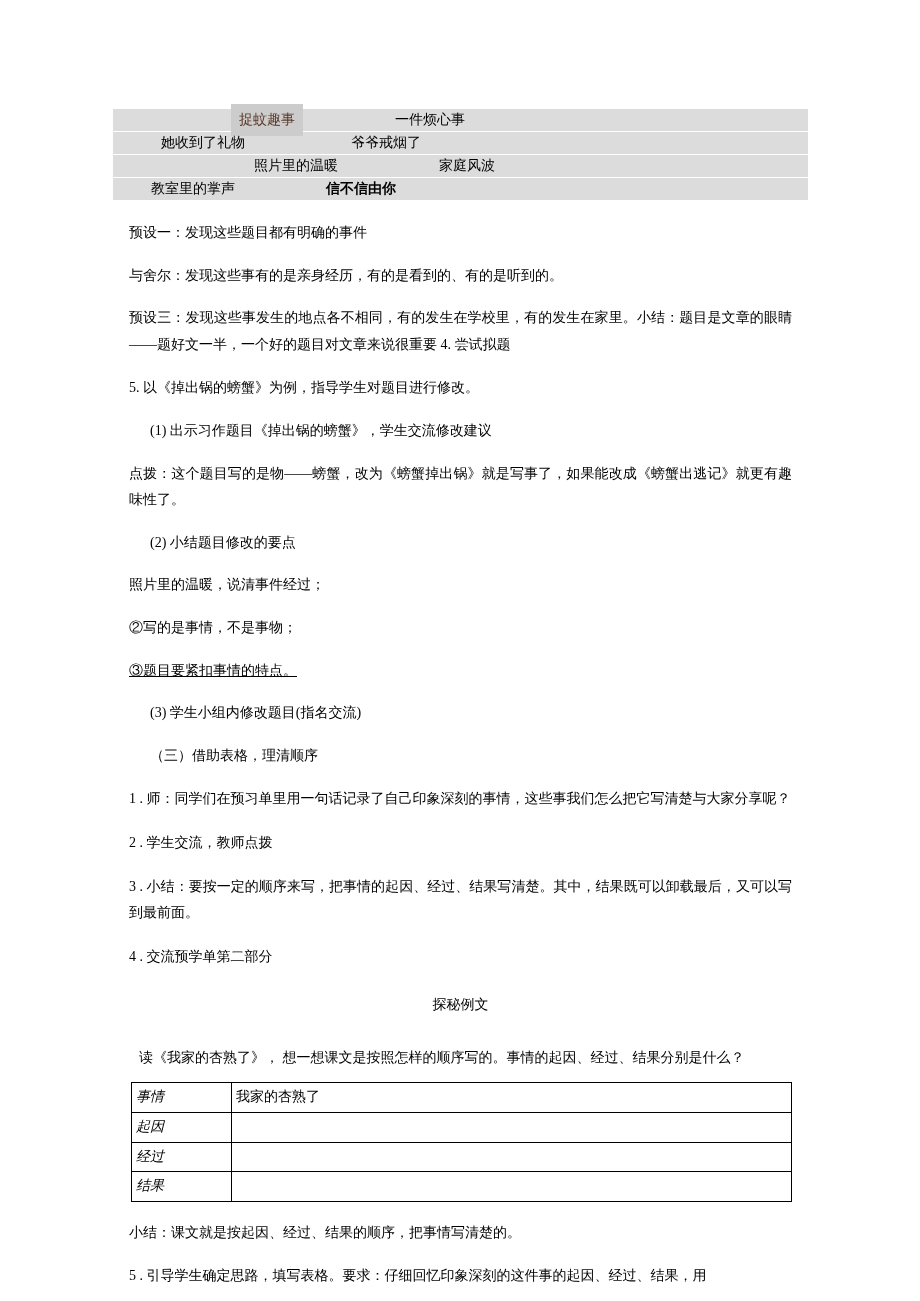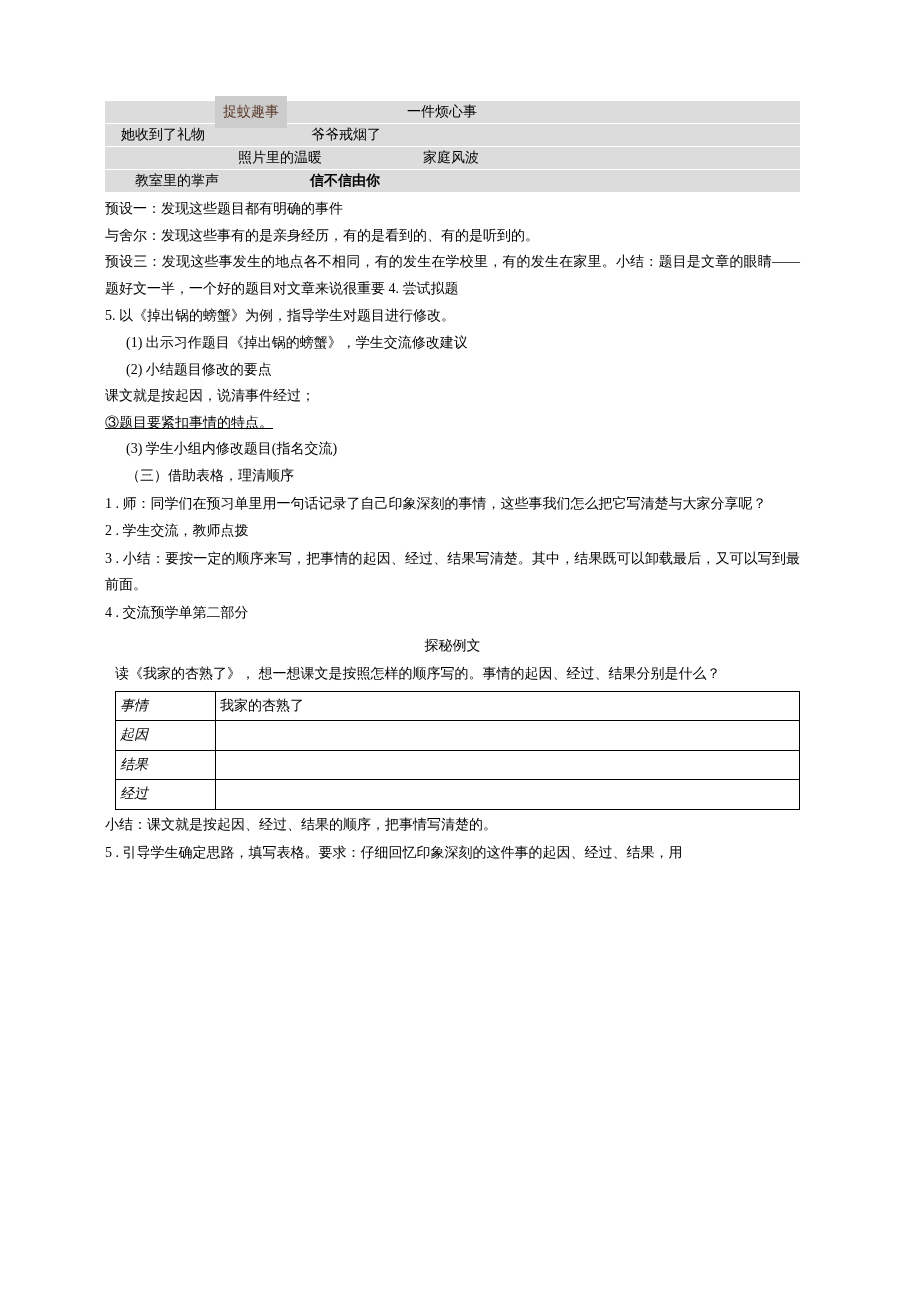--- a/index.html
+++ b/index.html
@@ -1,17 +1,17 @@
 <!DOCTYPE html>
 <html><head>
   <meta charset="utf-8">
   <style>
     * {
       margin: 0;
-      padding: 0;
+      padding: 8px;
       box-sizing: border-box;
     }
     body {
       font-family: "SimSun", "宋体", serif;
       font-size: 14px;
       line-height: 1.9;
       color: #000;
       background: #fff;
       width: 920px;
       padding: 100px 120px 40px 105px;
@@ -27,27 +27,27 @@
     }
     .row1 {
       margin-bottom: 25px;
     }
     .row1 .t1 {
       margin-left: 110px;
       background: #cccccc;
       color: #5a3a2a;
     }
     .row1 .t2 {
-      margin-left: 112px;
+      margin-left: 84px;
     }
     .row2 {
       margin-bottom: 25px;
     }
     .row2 .t1 {
-      margin-left: 8px;
+      margin-left: 32px;
     }
     .row2 .t2 {
       margin-left: 90px;
     }
     .row3 {
       margin-bottom: 25px;
     }
     .row3 .t1 {
       margin-left: 125px;
     }
@@ -134,22 +134,24 @@
   <span class="title-box-plain t1">教室里的掌声</span>
   <span class="title-box-plain t2">信不信由你</span>
 </div>
 
 <div class="content">
   <p class="p">预设一：发现这些题目都有明确的事件</p>
   <p class="p">与舍尔：发现这些事有的是亲身经历，有的是看到的、有的是听到的。</p>
   <p class="p">预设三：发现这些事发生的地点各不相同，有的发生在学校里，有的发生在家里。小结：题目是文章的眼睛——题好文一半，一个好的题目对文章来说很重要 4. 尝试拟题</p>
   <p class="p num-item">5. 以《掉出锅的螃蟹》为例，指导学生对题目进行修改。</p>
   <p class="p indent1">(1) 出示习作题目《掉出锅的螃蟹》，学生交流修改建议</p>
+  <p class="p">点拨：这个题目写的是物——螃蟹，改为《螃蟹掉出锅》就是写事了，如果能改成《螃蟹出逃记》就更有趣味性了。</p>
   <p class="p indent1">(2) 小结题目修改的要点</p>
-  <p class="p">课文就是按起因，说清事件经过；</p>
+  <p class="p">照片里的温暖，说清事件经过；</p>
+  <p class="p">②写的是事情，不是事物；</p>
   <p class="p underline">③题目要紧扣事情的特点。</p>
   <p class="p indent1">(3) 学生小组内修改题目(指名交流)</p>
   <p class="p indent1">（三）借助表格，理清顺序</p>
   <p class="p num-item">1 . 师：同学们在预习单里用一句话记录了自己印象深刻的事情，这些事我们怎么把它写清楚与大家分享呢？</p>
   <p class="p num-item">2 . 学生交流，教师点拨</p>
   <p class="p num-item">3 . 小结：要按一定的顺序来写，把事情的起因、经过、结果写清楚。其中，结果既可以卸载最后，又可以写到最前面。</p>
   <p class="p num-item">4 . 交流预学单第二部分</p>
 
   <p class="center">探秘例文</p>
 
@@ -159,25 +161,25 @@
       <tbody>
           <tr>
         <td class="col1">事情</td>
         <td>我家的杏熟了</td>
       </tr>
       <tr>
         <td class="col1">起因</td>
         <td></td>
       </tr>
       <tr>
-        <td class="col1">结果</td>
+        <td class="col1">经过</td>
         <td></td>
       </tr>
       <tr>
-        <td class="col1">经过</td>
+        <td class="col1">结果</td>
         <td></td>
       </tr>
     </tbody>
       </table>
   </div>
 
   <p class="p">小结：课文就是按起因、经过、结果的顺序，把事情写清楚的。</p>
   <p class="p num-item">5 . 引导学生确定思路，填写表格。要求：仔细回忆印象深刻的这件事的起因、经过、结果，用</p>
 </div>
 

